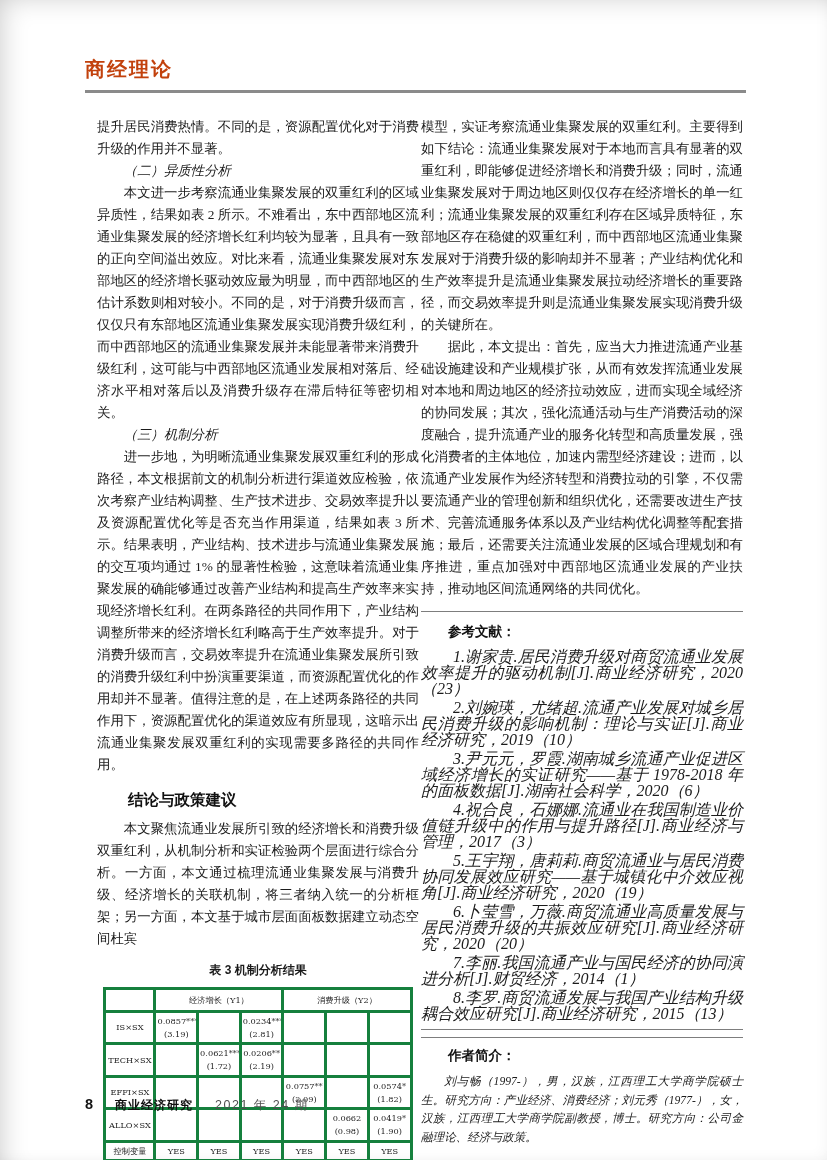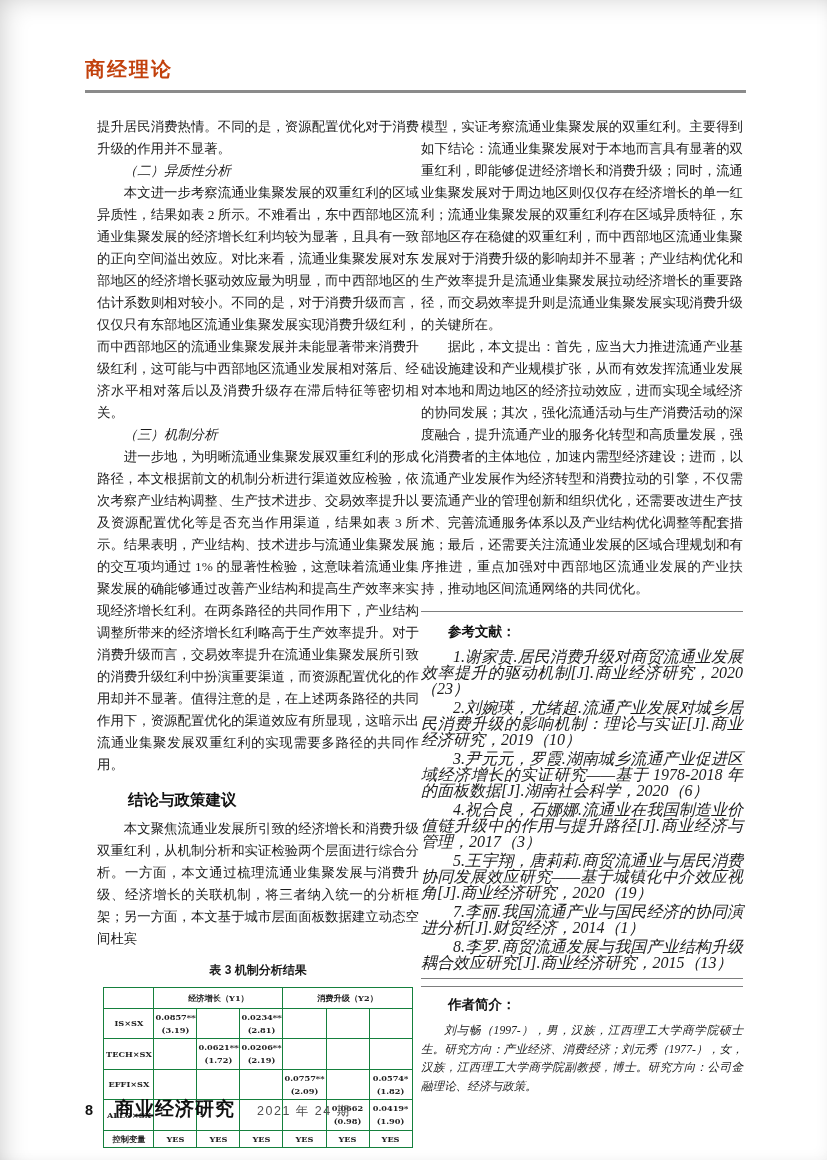--- a/index.html
+++ b/index.html
@@ -41,22 +41,22 @@
     font-family: "Liberation Sans", "DejaVu Sans", sans-serif;
     font-weight: bold; font-size: 12px; text-align: center;
     margin: 9px 0 6px 0; text-indent: 0;
   }
   table.mech {
     border-collapse: collapse; width: 96%; margin: 0 auto;
     font-size: 8.2px; line-height: 1.55; color: #222;
     font-family: "DejaVu Serif", serif; table-layout: fixed;
   }
   table.mech th, table.mech td {
-    border: 1px solid #15803d; text-align: center; vertical-align: middle;
-    padding: 2px 1px; font-weight: bold; overflow: hidden;
+    border: 3px solid #15803d; text-align: center; vertical-align: middle;
+    padding: 2px 1px; font-weight: normal; overflow: hidden;
   }
   table.mech .lbl { width: 50px; margin-left: 8px; }
   table.mech thead th { height: 16px; }
   .cell-line { min-height: 0; text-align: center; }
 
   
   .rule-thin { border-bottom: 1.5px solid #7d7d7d; margin: 11px 0 9px 0; }
   .rule-pair { border-bottom: 1.5px solid #7d7d7d; margin: 7px 0; }
   .ref-heading, .bio-heading {
     font-family: "Liberation Sans", "DejaVu Sans", sans-serif;
@@ -72,21 +72,21 @@
     margin: 2px 0 0 0; text-indent: 2em;
   }
 
   
   .footer {
     position: absolute; left: 85px; top: 1096px; width: 661px;
     display: flex; align-items: baseline; gap: 22px;
     font-family: "Liberation Sans", "DejaVu Sans", sans-serif;
   }
   .footer-page { font-weight: bold; font-size: 14.5px; color: #111; }
-  .footer-journal { font-weight: bold; font-size: 19px; color: #111; letter-spacing: 1px; }
+  .footer-journal { font-weight: bold; font-size: 12px; color: #111; letter-spacing: 1px; }
   .footer-issue { font-size: 12.5px; color: #4f4f4f; letter-spacing: 1.5px; }
 </style>
 </head>
 <body>
 
 <div class="scan-edge"></div>
 
 <div class="header">
   <div class="header-title">商经理论</div>
   <div class="header-rule"></div>
@@ -261,20 +261,21 @@
     <p class="para indent">据此，本文提出：首先，应当大力推进流通产业基础设施建设和产业规模扩张，从而有效发挥流通业发展对本地和周边地区的经济拉动效应，进而实现全域经济的协同发展；其次，强化流通活动与生产消费活动的深度融合，提升流通产业的服务化转型和高质量发展，强化消费者的主体地位，加速内需型经济建设；进而，以流通产业发展作为经济转型和消费拉动的引擎，不仅需要流通产业的管理创新和组织优化，还需要改进生产技术、完善流通服务体系以及产业结构优化调整等配套措施；最后，还需要关注流通业发展的区域合理规划和有序推进，重点加强对中西部地区流通业发展的产业扶持，推动地区间流通网络的共同优化。</p>
 
     <div class="rule-thin"></div>
 
     <div class="ref-heading">参考文献：</div>
     <p class="ref-item">1.谢家贵.居民消费升级对商贸流通业发展效率提升的驱动机制[J].商业经济研究，2020（23）</p>
     <p class="ref-item">2.刘婉瑛，尤绪超.流通产业发展对城乡居民消费升级的影响机制：理论与实证[J].商业经济研究，2019（10）</p>
     <p class="ref-item">3.尹元元，罗霞.湖南城乡流通产业促进区域经济增长的实证研究——基于 1978-2018 年的面板数据[J].湖南社会科学，2020（6）</p>
     <p class="ref-item">4.祝合良，石娜娜.流通业在我国制造业价值链升级中的作用与提升路径[J].商业经济与管理，2017（3）</p>
     <p class="ref-item">5.王宇翔，唐莉莉.商贸流通业与居民消费协同发展效应研究——基于城镇化中介效应视角[J].商业经济研究，2020（19）</p>
+    <p class="ref-item">6.卜莹雪，万薇.商贸流通业高质量发展与居民消费升级的共振效应研究[J].商业经济研究，2020（20）</p>
     <p class="ref-item">7.李丽.我国流通产业与国民经济的协同演进分析[J].财贸经济，2014（1）</p>
     <p class="ref-item">8.李罗.商贸流通发展与我国产业结构升级耦合效应研究[J].商业经济研究，2015（13）</p>
 
     <div class="rule-pair"></div>
     <div class="rule-pair"></div>
 
     <div class="bio-heading">作者简介：</div>
     <p class="bio-text">刘与畅（1997-），男，汉族，江西理工大学商学院硕士生。研究方向：产业经济、消费经济；刘元秀（1977-），女，汉族，江西理工大学商学院副教授，博士。研究方向：公司金融理论、经济与政策。</p>
   </div>
 </div>

